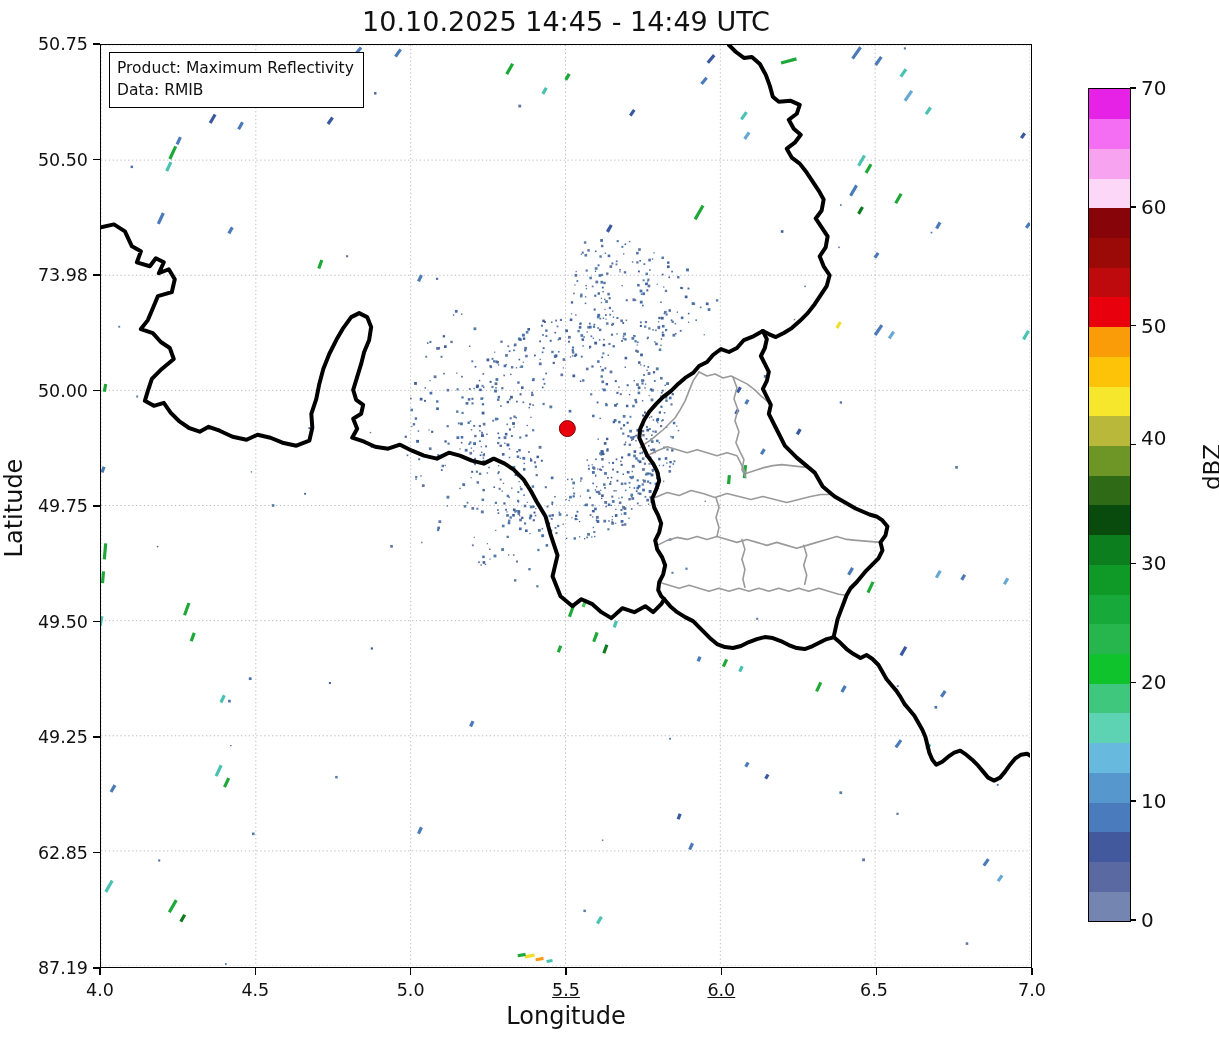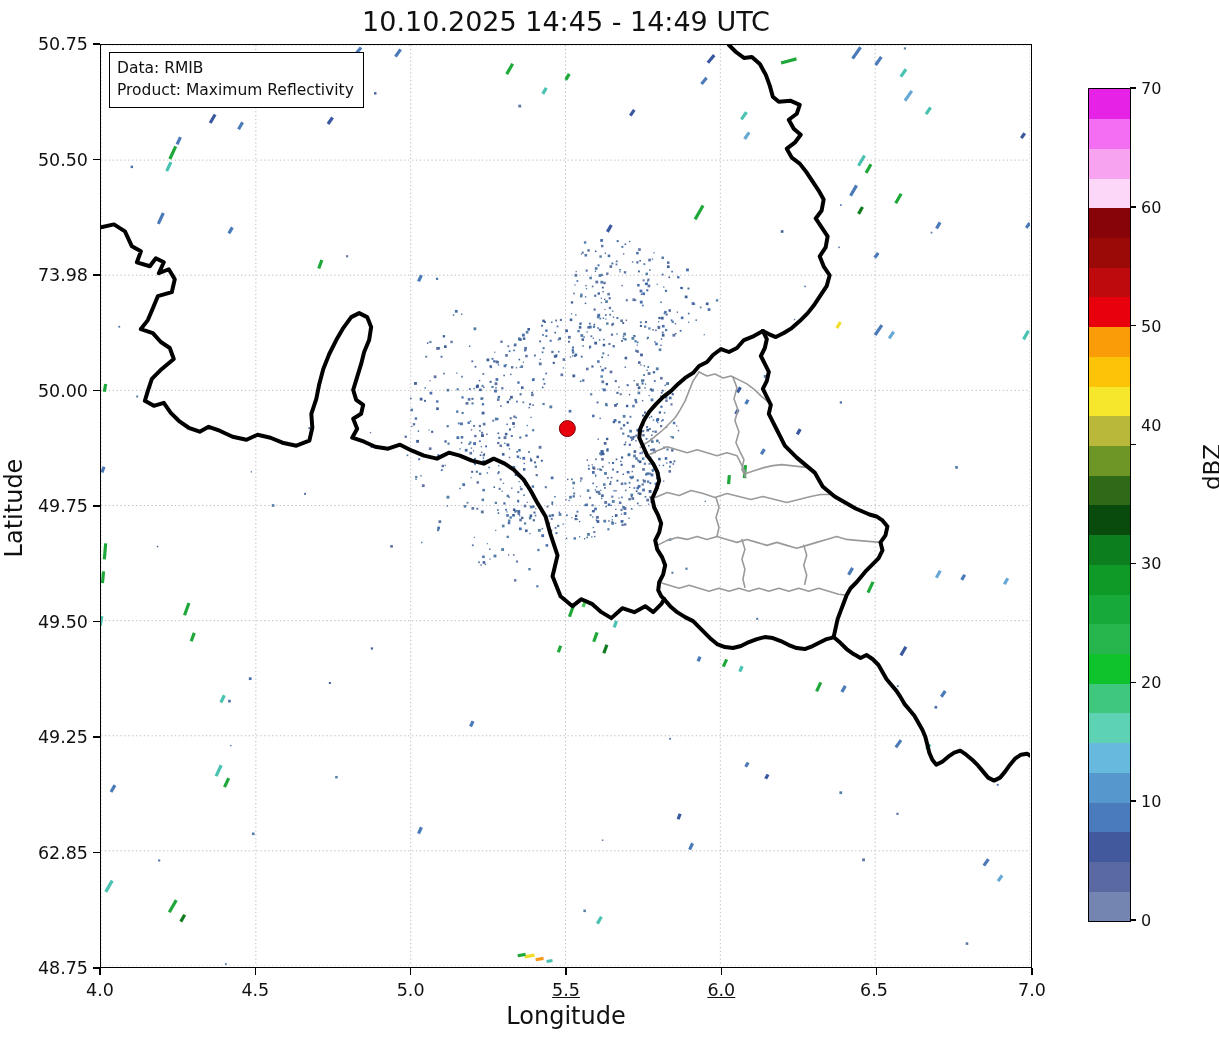--- a/index.html
+++ b/index.html
@@ -25,36 +25,36 @@
   .xtick-mark{position:absolute;width:1.5px;height:7px;background:#000;top:968px;}
   .ytick-mark{position:absolute;height:1.5px;width:7px;background:#000;left:93px;}
   #xaxis-title{position:absolute;left:100px;top:1002px;width:932px;text-align:center;font-size:24px;}
   #yaxis-title{
     position:absolute;left:-28px;top:494px;width:120px;text-align:center;font-size:24px;
     transform:translate(-18px,0) rotate(-90deg);transform-origin:center center;
   }
   #colorbar{position:absolute;left:1088px;top:88px;width:41px;height:832px;border:1.2px solid #000;box-sizing:content-box;}
   .cb-seg{position:absolute;left:0;width:41px;}
   .cb-tick{position:absolute;left:1130px;width:6px;height:1.5px;background:#000;}
-  .cb-label{position:absolute;left:1141px;transform:translateY(-50%);font-size:16px;}
+  .cb-label{position:absolute;left:1141px;transform:translateY(-50%);font-size:20px;}
   #cb-axis-label{
     position:absolute;left:1162px;top:454px;width:100px;text-align:center;font-size:23px;
     transform:rotate(-90deg);transform-origin:center center;
   }
 </style>
 </head>
 <body>
 
 <div id="figure">
   <div id="title">10.10.2025 14:45 - 14:49 UTC</div>
 
   <div id="plot">
     <div id="legend-box">
+      <div>Product: Maximum Reflectivity</div>
       <div>Data: RMIB</div>
-      <div>Product: Maximum Reflectivity</div>
     </div>
     <svg id="map-svg" width="929" height="921" viewBox="0 0 932 924">
         <line x1="0" y1="0" x2="0" y2="924" stroke="#bdbdbd" stroke-width="1" stroke-dasharray="1.3 2.6"></line>
         <line x1="155.33333333333331" y1="0" x2="155.33333333333331" y2="924" stroke="#bdbdbd" stroke-width="1" stroke-dasharray="1.3 2.6"></line>
         <line x1="310.66666666666663" y1="0" x2="310.66666666666663" y2="924" stroke="#bdbdbd" stroke-width="1" stroke-dasharray="1.3 2.6"></line>
         <line x1="466" y1="0" x2="466" y2="924" stroke="#bdbdbd" stroke-width="1" stroke-dasharray="1.3 2.6"></line>
         <line x1="621.3333333333333" y1="0" x2="621.3333333333333" y2="924" stroke="#bdbdbd" stroke-width="1" stroke-dasharray="1.3 2.6"></line>
         <line x1="776.6666666666667" y1="0" x2="776.6666666666667" y2="924" stroke="#bdbdbd" stroke-width="1" stroke-dasharray="1.3 2.6"></line>
         <line x1="932" y1="0" x2="932" y2="924" stroke="#bdbdbd" stroke-width="1" stroke-dasharray="1.3 2.6"></line>
         <line x1="0" y1="924" x2="932" y2="924" stroke="#bdbdbd" stroke-width="1" stroke-dasharray="1.3 2.6"></line>
@@ -1229,21 +1229,21 @@
     <div class="xtick-label" style="left: 410.667px;">5.0</div>
     <div class="xtick-mark" style="left: 565.25px;"></div>
     <div class="xtick-label" style="left: 566px; text-decoration: underline;">5.5</div>
     <div class="xtick-mark" style="left: 720.583px;"></div>
     <div class="xtick-label" style="left: 721.333px; text-decoration: underline;">6.0</div>
     <div class="xtick-mark" style="left: 875.917px;"></div>
     <div class="xtick-label" style="left: 874px;">6.5</div>
     <div class="xtick-mark" style="left: 1031.25px;"></div>
     <div class="xtick-label" style="left: 1032px;">7.0</div>
     <div class="ytick-mark" style="top: 967.25px;"></div>
-    <div class="ytick-label" style="top: 968px;">48.75</div>
+    <div class="ytick-label" style="top: 968px;">87.19</div>
     <div class="ytick-mark" style="top: 851.75px;"></div>
     <div class="ytick-label" style="top: 852.5px;">62.85</div>
     <div class="ytick-mark" style="top: 736.25px;"></div>
     <div class="ytick-label" style="top: 737px;">49.25</div>
     <div class="ytick-mark" style="top: 620.75px;"></div>
     <div class="ytick-label" style="top: 621.5px;">49.50</div>
     <div class="ytick-mark" style="top: 505.25px;"></div>
     <div class="ytick-label" style="top: 506px;">49.75</div>
     <div class="ytick-mark" style="top: 389.75px;"></div>
     <div class="ytick-label" style="top: 390.5px;">50.00</div>
@@ -1255,20 +1255,20 @@
     <div class="ytick-label" style="top: 44px;">50.75</div>
     <div class="cb-tick" style="top: 919.25px;"></div>
     <div class="cb-label" style="top: 920px;">0</div>
     <div class="cb-tick" style="top: 800.393px;"></div>
     <div class="cb-label" style="top: 801.143px;">10</div>
     <div class="cb-tick" style="top: 681.536px;"></div>
     <div class="cb-label" style="top: 682.286px;">20</div>
     <div class="cb-tick" style="top: 562.679px;"></div>
     <div class="cb-label" style="top: 563.429px;">30</div>
     <div class="cb-tick" style="top: 443.821px;"></div>
-    <div class="cb-label" style="top: 425px;">40</div>
+    <div class="cb-label" style="top: 438px;">40</div>
     <div class="cb-tick" style="top: 324.964px;"></div>
     <div class="cb-label" style="top: 325.714px;">50</div>
     <div class="cb-tick" style="top: 206.107px;"></div>
     <div class="cb-label" style="top: 206.857px;">60</div>
     <div class="cb-tick" style="top: 87.25px;"></div>
     <div class="cb-label" style="top: 88px;">70</div>
   </div>
 
 </body></html>

